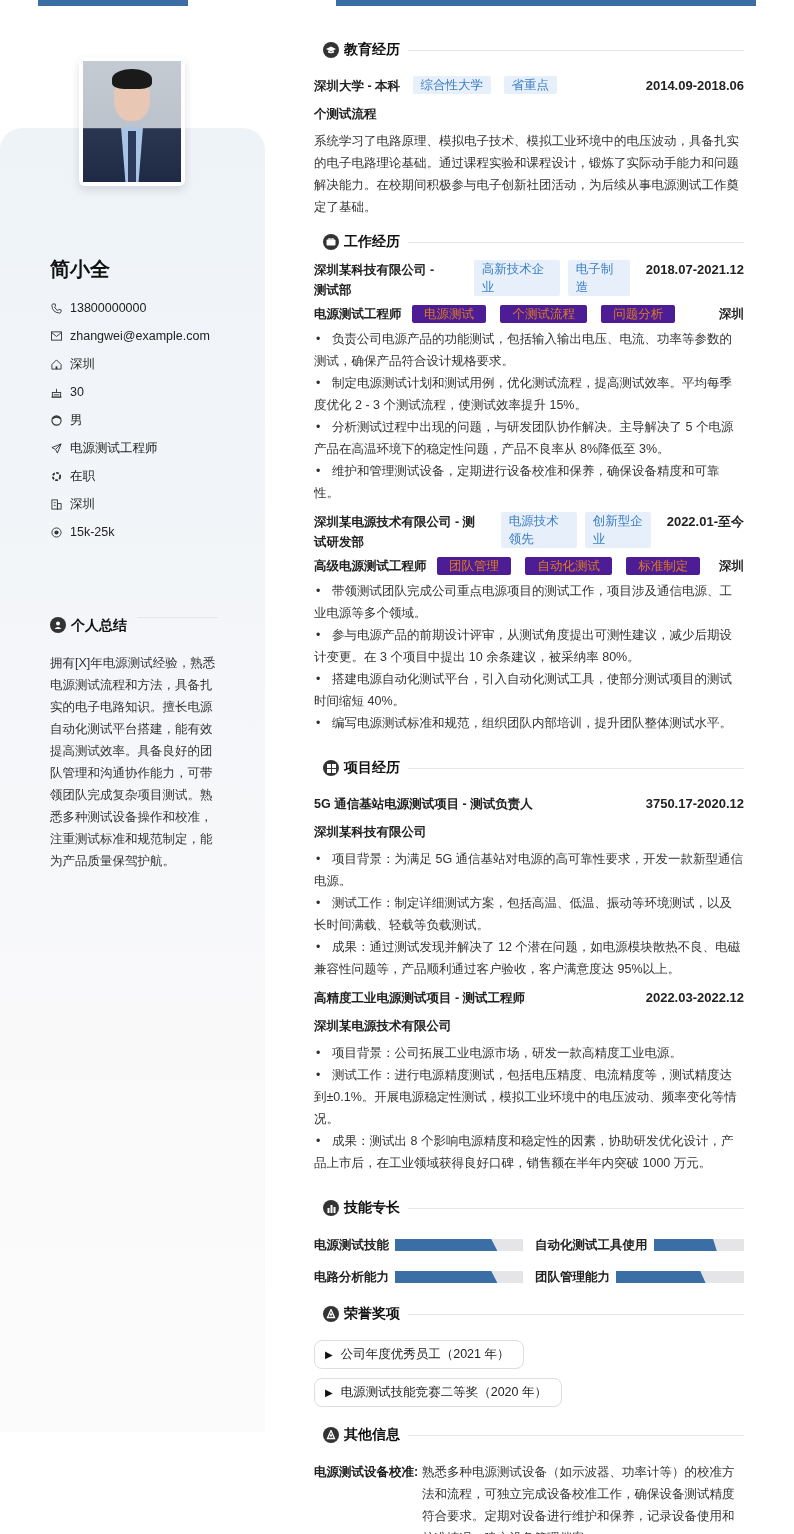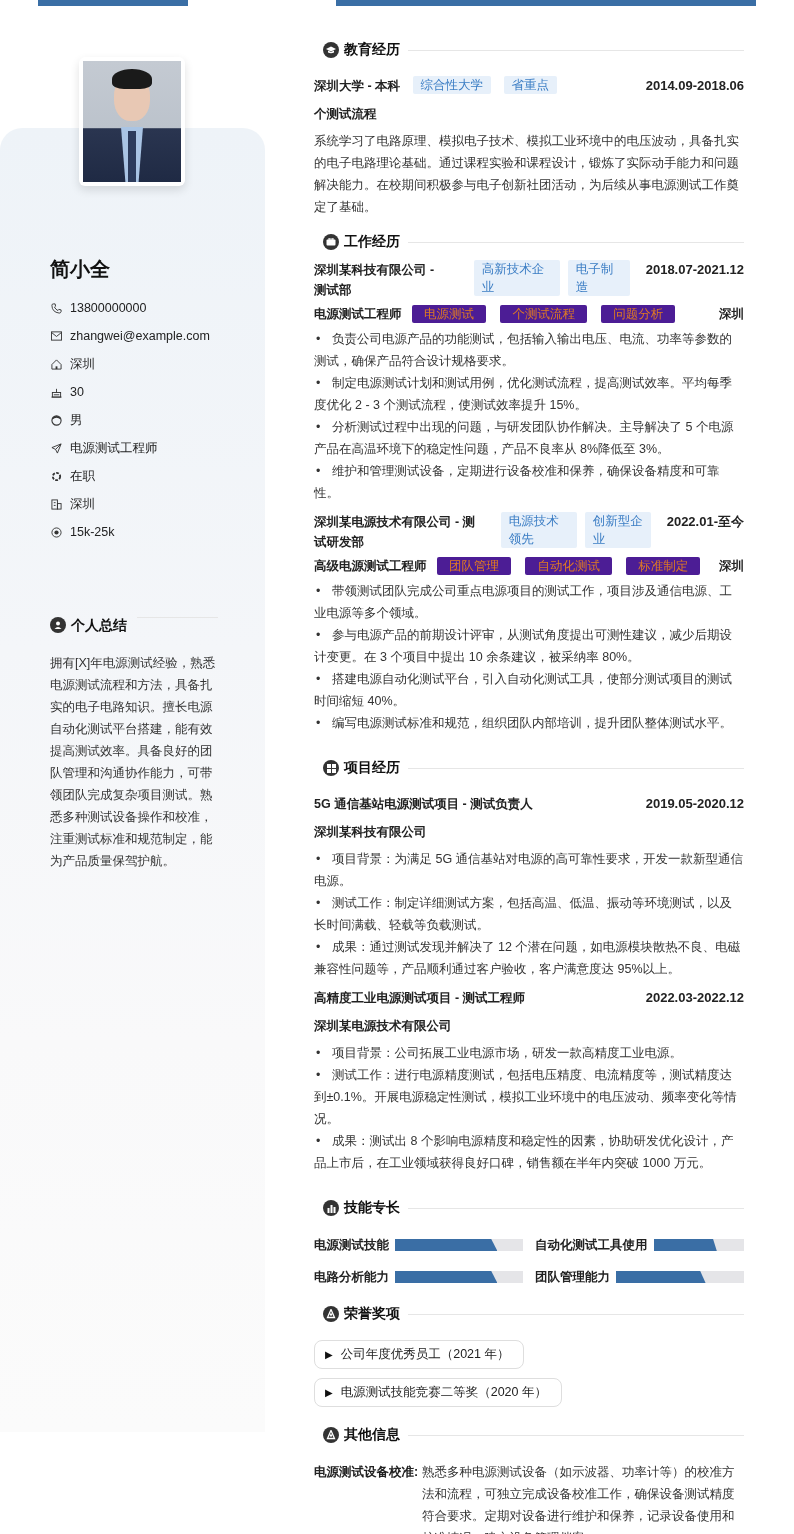--- a/index.html
+++ b/index.html
@@ -276,21 +276,21 @@
           <rect x="5" y="5" width="4" height="4" fill="#fff"></rect>
         </svg>
     </span>
     <span class="label">项目经历</span>
     <span class="line"></span>
   </div>
 
   <div style="margin-top:16px">
     <div class="row">
       <span class="entry-title">5G 通信基站电源测试项目 - 测试负责人</span>
-      <span class="date">2019.05-2020.12</span>
+      <span class="date">3750.17-2020.12</span>
     </div>
     <div class="sub" style="margin-top:8px">深圳某科技有限公司</div>
     <div style="margin-top:6px">
       <div class="bullet">项目背景：为满足 5G 通信基站对电源的高可靠性要求，开发一款新型通信电源。</div>
       <div class="bullet">测试工作：制定详细测试方案，包括高温、低温、振动等环境测试，以及长时间满载、轻载等负载测试。</div>
       <div class="bullet">成果：通过测试发现并解决了 12 个潜在问题，如电源模块散热不良、电磁兼容性问题等，产品顺利通过客户验收，客户满意度达 95%以上。</div>
     </div>
   </div>
 
   <div style="margin-top:8px">

